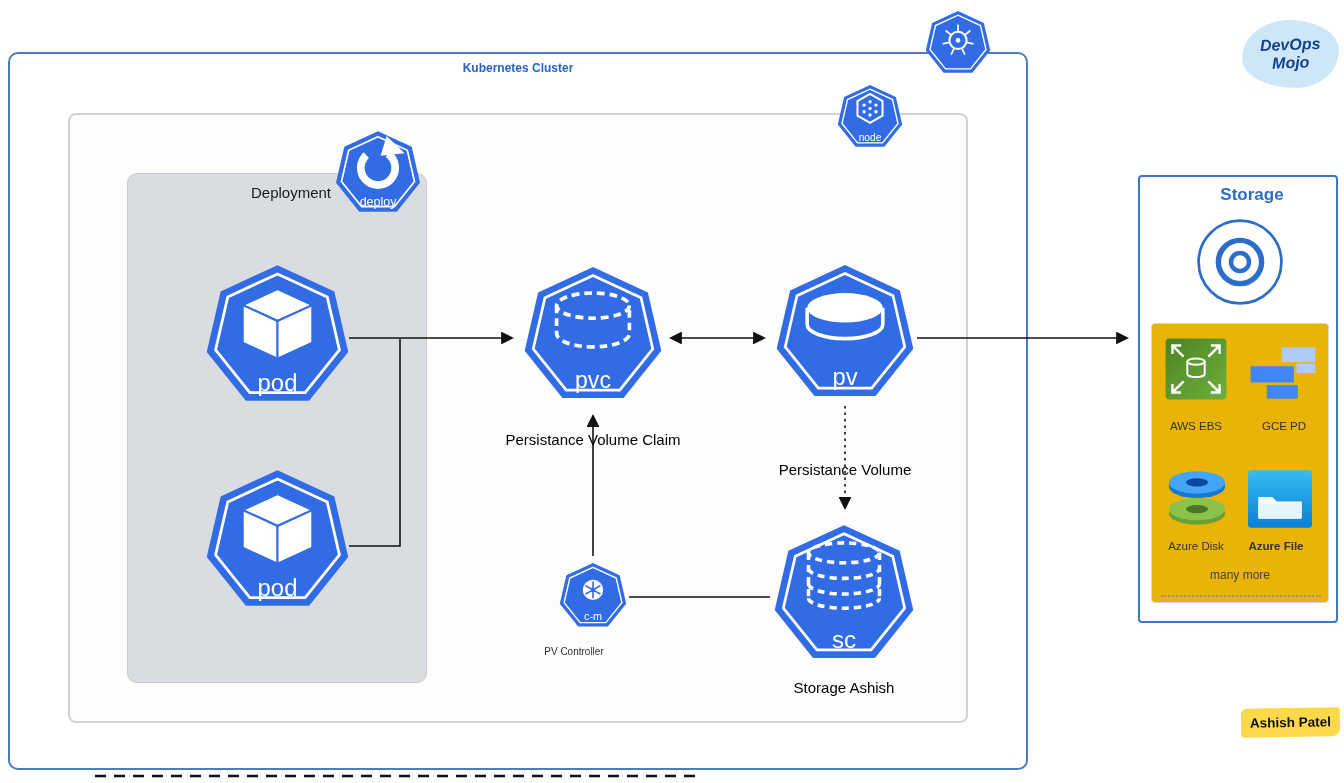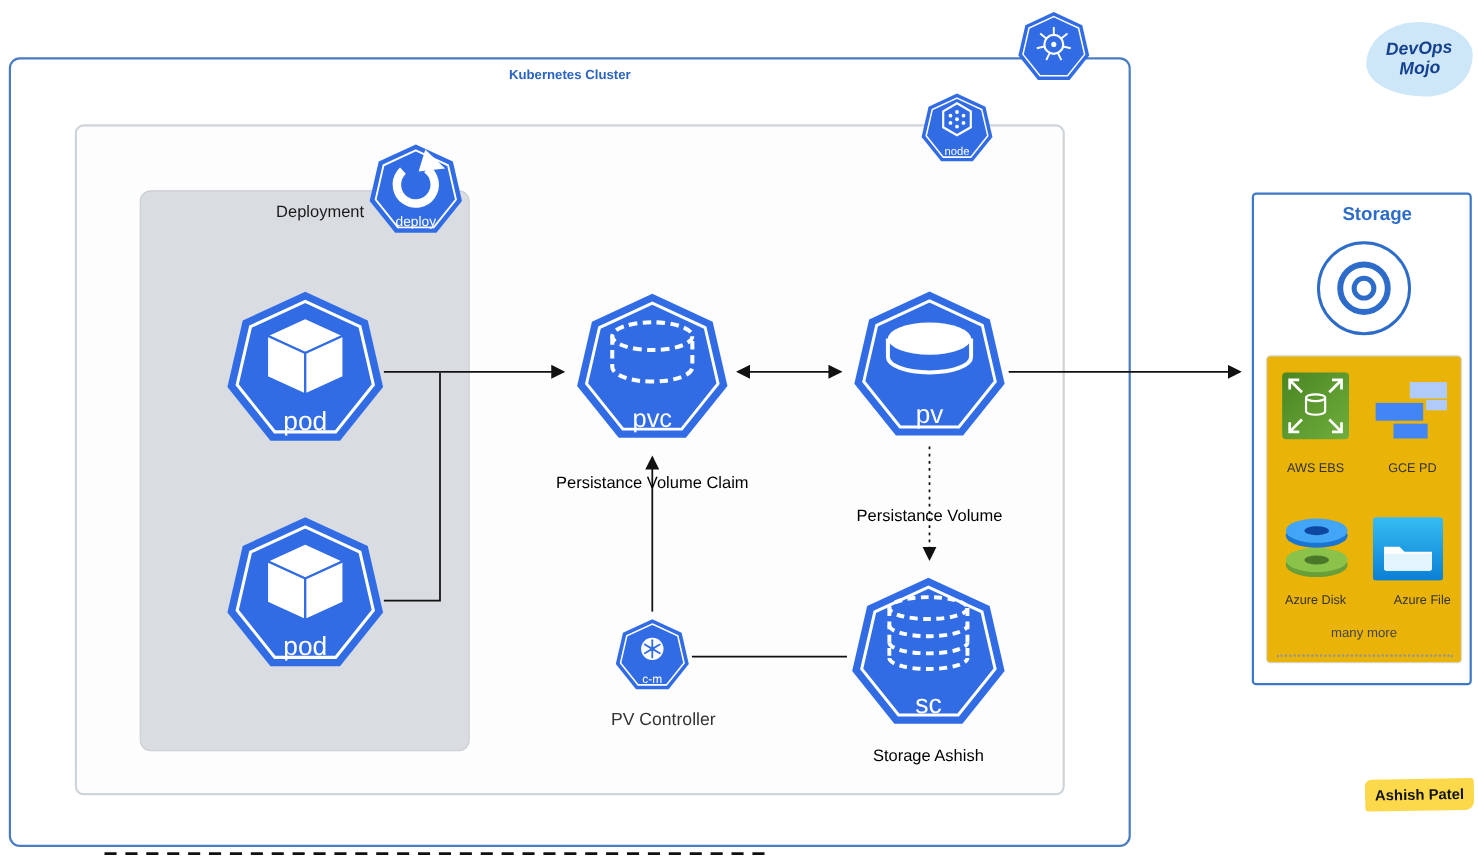--- a/index.html
+++ b/index.html
@@ -18,34 +18,34 @@
   .inner-box { left:68px; top:113px; width:900px; height:610px;
     border:2px solid #cfd4d9; border-radius:8px; background:#fdfdfe; }
   .deployment-box { left:127px; top:173px; width:300px; height:510px;
     background:#d9dde1; border:1px solid #c9cdd1; border-radius:10px; }
   .deployment-label { left:127px; top:184px; width:300px; text-align:center;
     font-size:15px; color:#1a1a1a;padding-left:28px; }
 
   .diagram-label { text-align:center; color:#000000; }
   .label-pvc { left:443px; top:431px; width:300px; font-size:15px; }
   .label-pv { left:725px; top:424px; width:240px; font-size:15px;margin-top:37px; }
-  .label-pvctrl { left:523px; top:646px; width:160px; font-size:16px; color:#333; }
+  .label-pvctrl { left:494px; top:646px; width:160px; font-size:10px; color:#333; }
   .label-sc { left:764px; top:679px; width:160px; font-size:15px; }
 
   .storage-box { left:1138px; top:175px; width:200px; height:448px;
     border:2px solid #3c78c8; border-radius:4px; background:#fff; }
   .storage-title { position:absolute; left:0; top:8px; width:100%; text-align:center;
     font-weight:bold; font-size:17px; color:#2d6cc8;padding-left:28px; }
   .storage-panel { position:absolute; left:11px; top:146px; width:178px; height:280px;
     background:#eab308; border:1px solid #d3d7db; border-radius:4px; }
   .provider-label { position:absolute; font-size:11.5px; color:#333; text-align:center; }
   .pl-ebs  { left:0px;  top:96px;  width:88px; }
   .pl-gce  { left:88px; top:96px;  width:88px; }
   .pl-adisk{ left:0px;  top:216px; width:88px; }
-  .pl-afile{ left:97px; top:216px; width:88px; }
+  .pl-afile{ left:80px; top:216px; width:88px;font-weight:bold; }
   .many-more { position:absolute; left:0; top:244px; width:100%; text-align:center;
     font-size:12px; color:#444; }
   .dotted-row { position:absolute; left:9px; top:271px; width:160px;
     border-top:2px dotted #8f959b; }
 
   .brand-badge { left:1242px; top:20px; width:97px; height:68px; background:#cde7f8;
     border-radius:47% 53% 42% 58% / 55% 46% 54% 45%; transform:rotate(-2deg);
     display:flex; flex-direction:column; align-items:center; justify-content:center;
     color:#15418e; font-weight:bold; font-style:italic; font-size:16px; line-height:1.15; }
   .author-badge { left:1241px; top:708px; width:99px; height:29px; background:#fbd94b;

